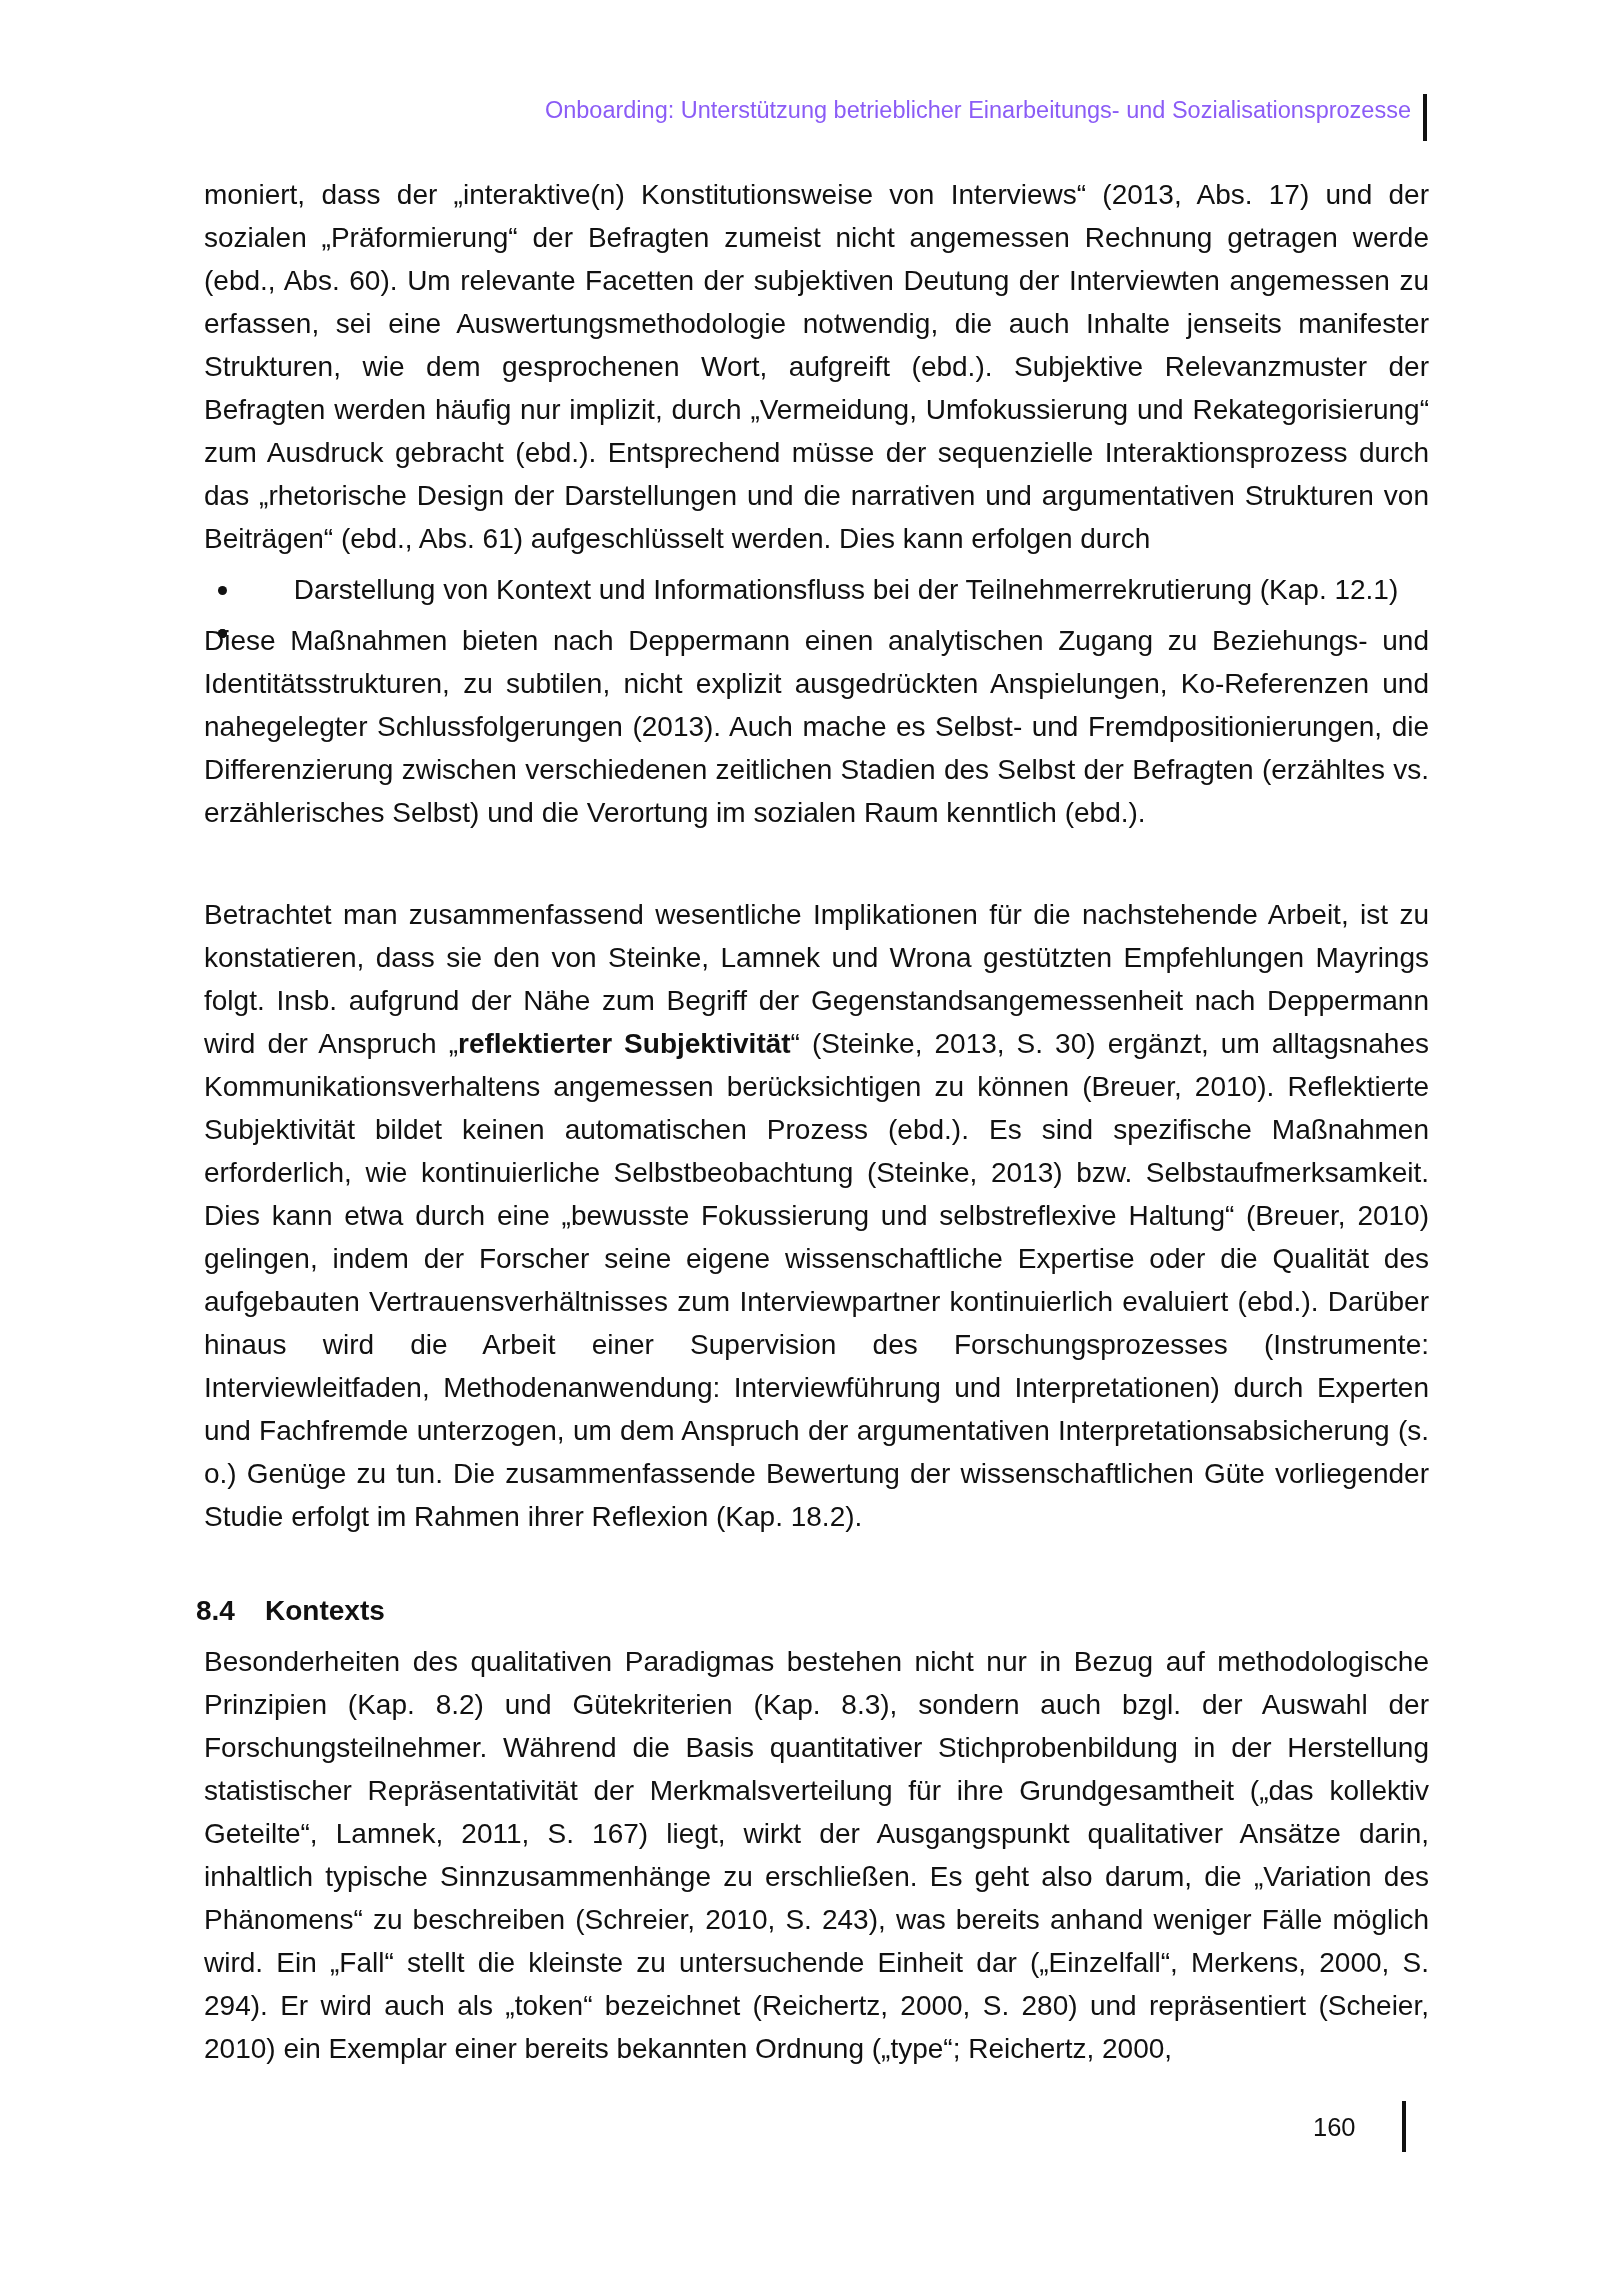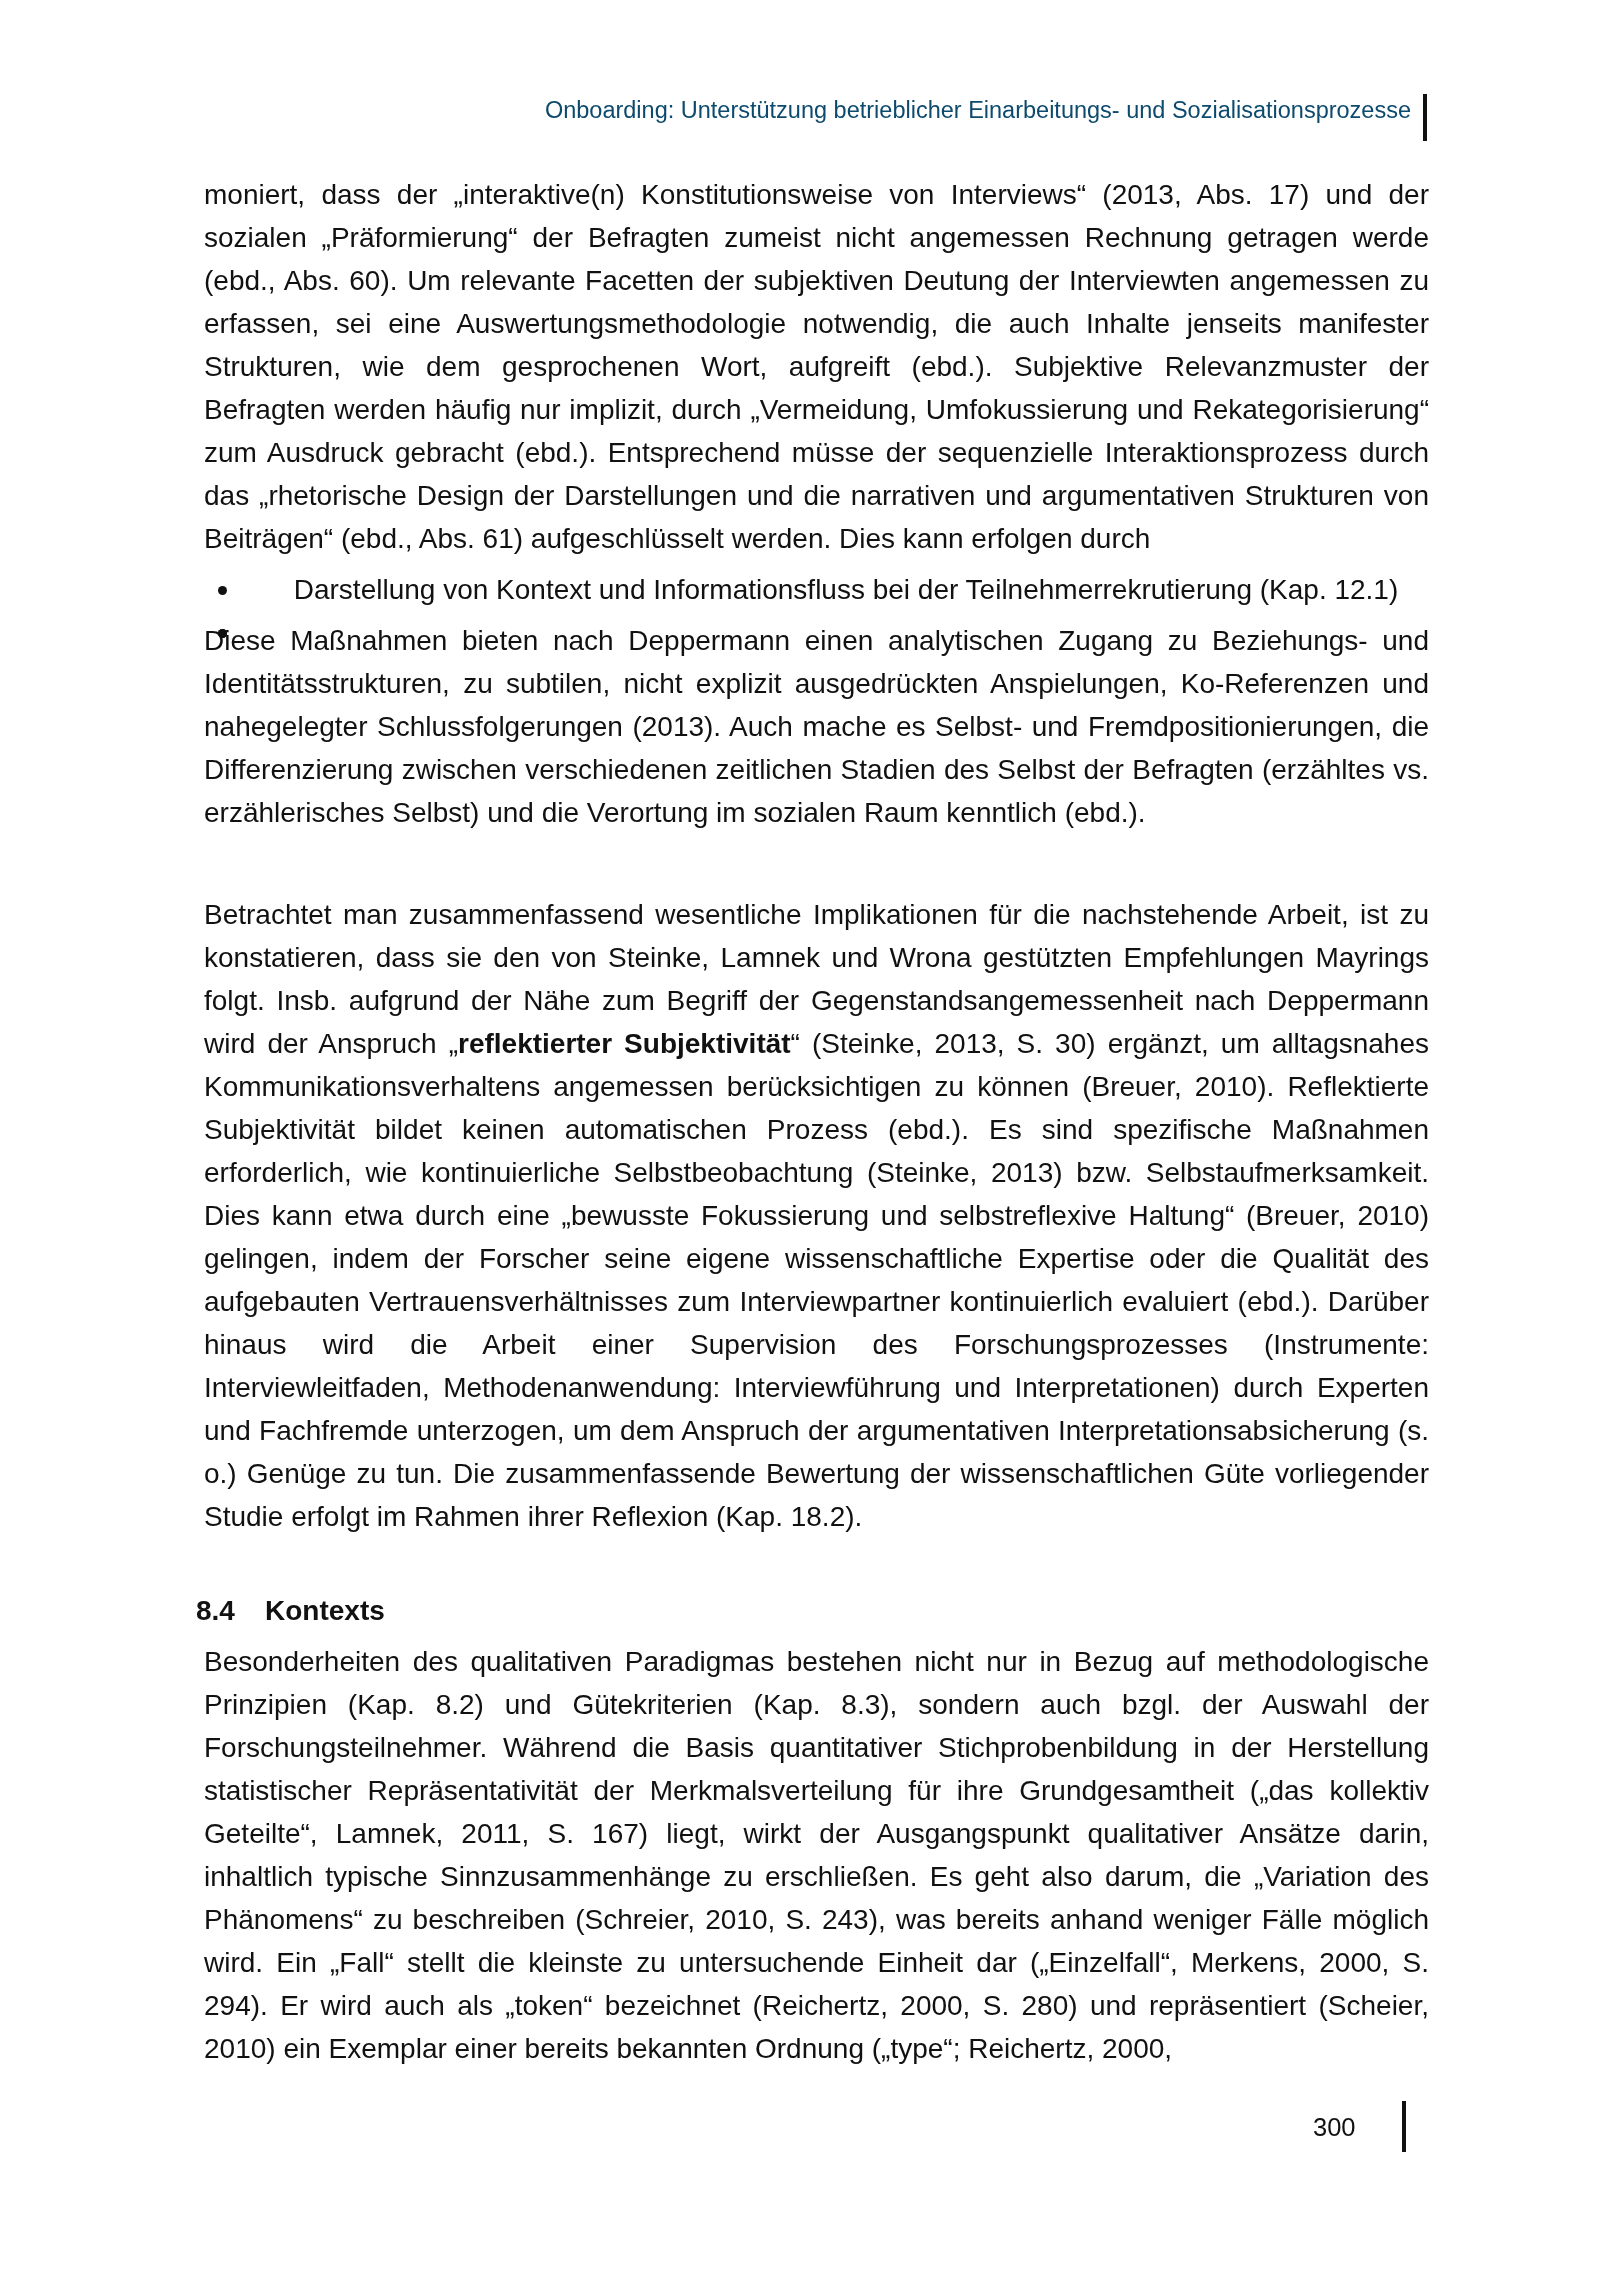--- a/index.html
+++ b/index.html
@@ -1,19 +1,19 @@
 <!DOCTYPE html>
 <html><head>
 <meta charset="utf-8">
 <style>
   html, body { margin: 0; padding: 0; background: #ffffff; }
   body { width: 1621px; height: 2293px; position: relative; overflow: hidden;
          font-family: "Liberation Sans", sans-serif; color: #111111; }
   .header { position: absolute; top: 96px; left: 196px; width: 1215px; text-align: right;
-            font-size: 23.5px; line-height: 29px; color: #0c4a6e; }
+            font-size: 23.5px; line-height: 29px; color: #8b5cf6; }
   .header-bar { position: absolute; top: 94px; left: 1423px; width: 3.9px; height: 47px; background: #111; }
   .content { position: absolute; top: 165px; left: 196px; width: 1241px;
              font-size: 28px; line-height: 43px; text-align: justify; }
   p { margin: 8px; }
   .gap { height: 43px; }
   ul.bullets { margin: 0; padding: 0; list-style: none; }
   ul.bullets li { position: relative; padding-left: 59px; text-align: center; white-space: nowrap; }
   ul.bullets li .dot { position: absolute; left: 21.6px; top: 17.6px; width: 9.8px; height: 9.8px; border-radius: 50%; background: #111; }
   h2 { margin: 0; font-size: 28px; line-height: 43px; font-weight: bold; }
   h2 .num { display: inline-block; width: 69px; }
@@ -41,15 +41,15 @@
 
   <p><span>Betrachtet man zusammenfassend wesentliche Implikationen für die nachstehende Arbeit, ist zu konstatieren, dass sie den von Steinke, Lamnek und Wrona gestützten Empfehlungen Mayrings folgt. Insb. aufgrund der Nähe zum Begriff der Gegenstandsangemessenheit nach Deppermann wird der Anspruch „</span><b>reflektierter Subjektivität</b><span>“ (Steinke, 2013, S. 30) ergänzt, um alltagsnahes Kommunikationsverhaltens angemessen berücksichtigen zu können (Breuer, 2010). Reflektierte Subjektivität bildet keinen automatischen Prozess (ebd.). Es sind spezifische Maßnahmen erforderlich, wie kontinuierliche Selbstbeobachtung (Steinke, 2013) bzw. Selbstaufmerksamkeit. Dies kann etwa durch eine „bewusste Fokussierung und selbstreflexive Haltung“ (Breuer, 2010) gelingen, indem der Forscher seine eigene wissenschaftliche Expertise oder die Qualität des aufgebauten Vertrauensverhältnisses zum Interviewpartner kontinuierlich evaluiert (ebd.). Darüber hinaus wird die Arbeit einer Supervision des Forschungsprozesses (Instrumente: Interviewleitfaden, Methodenanwendung: Interviewführung und Interpretationen) durch Experten und Fachfremde unterzogen, um dem Anspruch der argumentativen Interpretationsabsicherung (s. o.) Genüge zu tun. Die zusammenfassende Bewertung der wissenschaftlichen Güte vorliegender Studie erfolgt im Rahmen ihrer Reflexion (Kap. 18.2).</span></p>
 
   <div class="gap"></div>
 
   <h2><span class="num">8.4</span><span>Kontexts</span></h2>
 
   <p>Besonderheiten des qualitativen Paradigmas bestehen nicht nur in Bezug auf methodologische Prinzipien (Kap. 8.2) und Gütekriterien (Kap. 8.3), sondern auch bzgl. der Auswahl der Forschungsteilnehmer. Während die Basis quantitativer Stichprobenbildung in der Herstellung statistischer Repräsentativität der Merkmalsverteilung für ihre Grundgesamtheit („das kollektiv Geteilte“, Lamnek, 2011, S. 167) liegt, wirkt der Ausgangspunkt qualitativer Ansätze darin, inhaltlich typische Sinnzusammenhänge zu erschließen. Es geht also darum, die „Variation des Phänomens“ zu beschreiben (Schreier, 2010, S. 243), was bereits anhand weniger Fälle möglich wird. Ein „Fall“ stellt die kleinste zu untersuchende Einheit dar („Einzelfall“, Merkens, 2000, S. 294). Er wird auch als „token“ bezeichnet (Reichertz, 2000, S. 280) und repräsentiert (Scheier, 2010) ein Exemplar einer bereits bekannten Ordnung („type“; Reichertz, 2000,</p>
 </div>
 
-<div class="page-num">300</div>
+<div class="page-num">160</div>
 <div class="page-bar"></div>
 
 
 </body></html>

